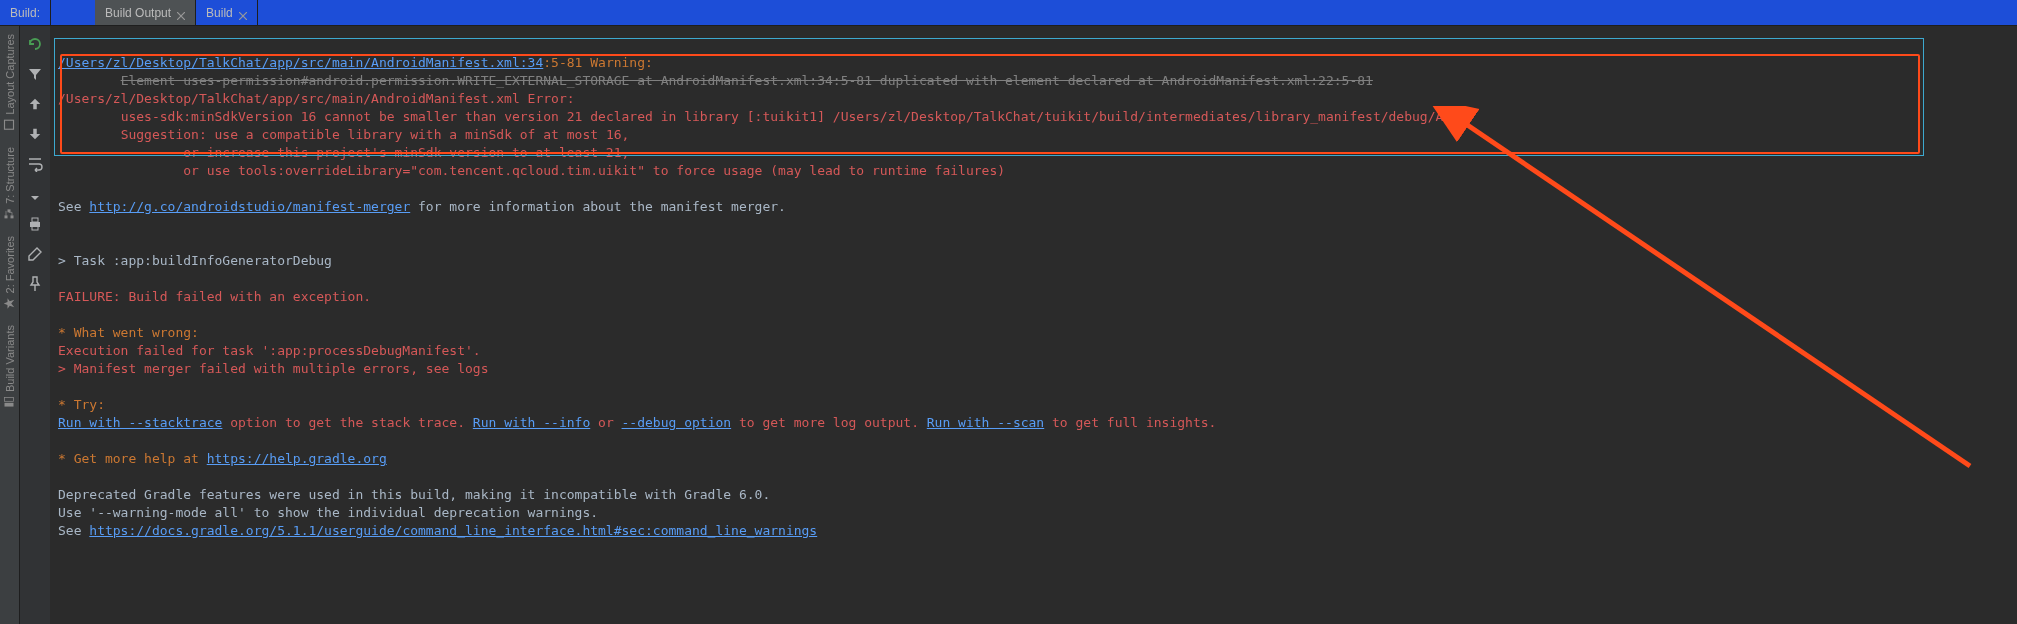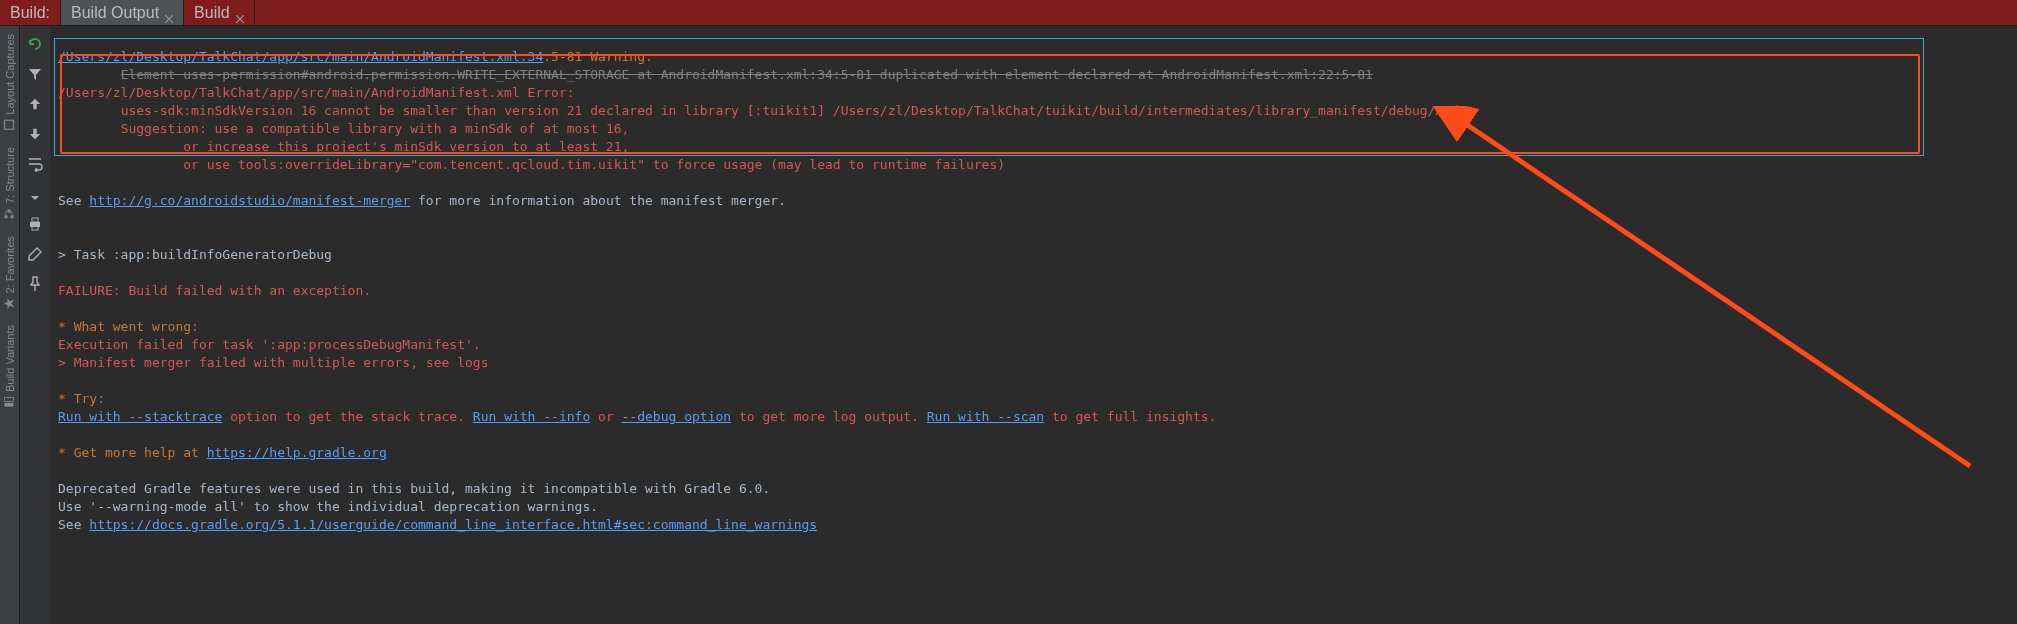--- a/index.html
+++ b/index.html
@@ -12,46 +12,47 @@
     font-family: "Menlo", "Consolas", monospace;
     font-size: 13px;
     color: #a9b7c6;
     width: 2017px;
     height: 624px;
     overflow: hidden;
     display: flex;
     flex-direction: column;
   }
   .tab-bar {
-    background: #7f1d1d;
+    background: #1d4ed8;
     height: 26px;
     display: flex;
     align-items: stretch;
     border-bottom: 1px solid #1e1e1e;
     font-family: -apple-system, "Segoe UI", sans-serif;
-    font-size: 16px;
+    font-size: 12px;
   }
   .tab-label {
     padding: 0 10px;
     color: #bbbbbb;
     display: flex;
     align-items: center;
     border-right: 1px solid #1e1e1e;
   }
   .tab {
     padding: 0 10px;
     color: #bbbbbb;
     display: flex;
     align-items: center;
     gap: 6px;
     border-right: 1px solid #1e1e1e;
     cursor: pointer;
   }
   .tab.active {
     background: #4e5254;
+    margin-left: 44px;
   }
   .tab .close {
     width: 8px;
     height: 8px;
     display: inline-block;
     color: #999;
   }
   .content-wrap {
     display: flex;
     flex: 1;
@@ -93,21 +94,21 @@
     color: #afb1b3;
     cursor: pointer;
     display:flex;
     align-items:center;
     justify-content:center;
   }
   .gutter .ic.green { color: #499c54; }
   .console {
     flex: 1;
     background: #2b2b2b;
-    padding: 4px 8px;
+    padding: 10px 8px;
     overflow: hidden;
     position: relative;
     line-height: 18px;
     white-space: pre;
   }
   .console a {
     color: #589df6;
     text-decoration: underline;
   }
   .warn { color: #cc7832; }

